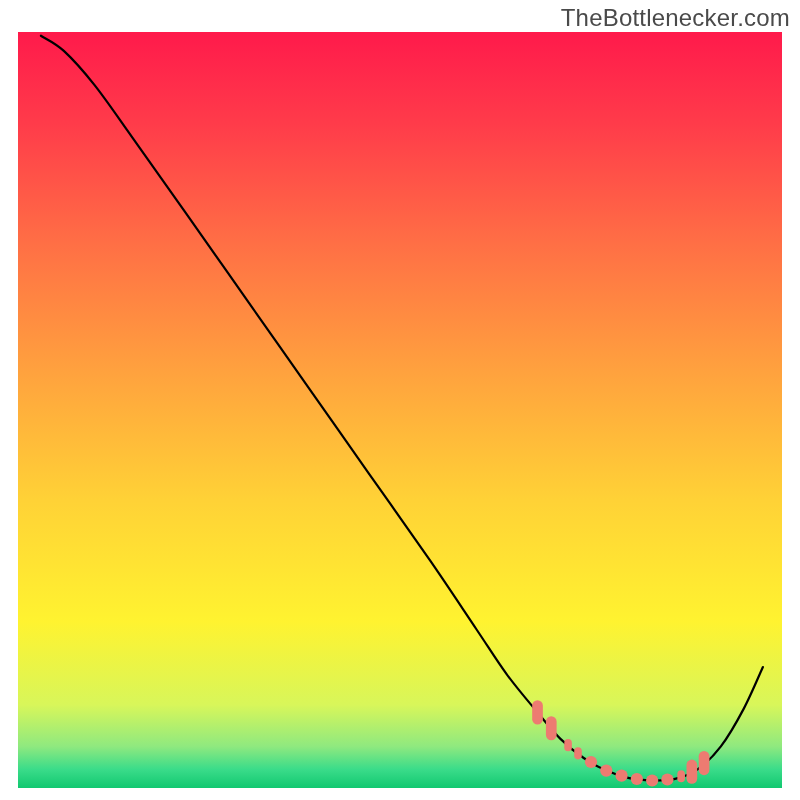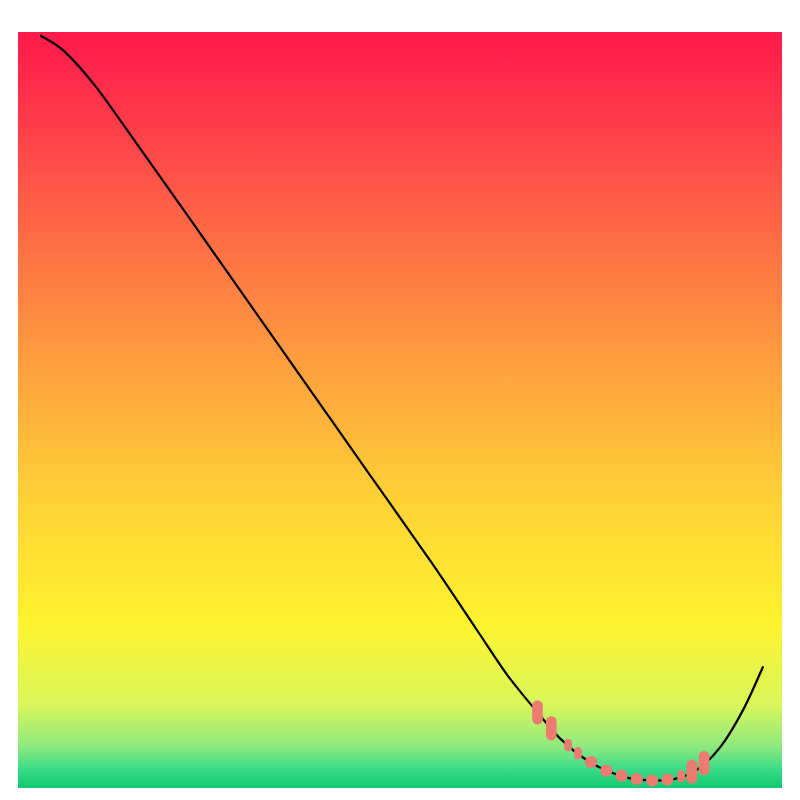--- a/index.html
+++ b/index.html
@@ -32,20 +32,21 @@
     top: 0;
     width: 800px;
     height: 800px;
     display: block;
   }
 </style>
 </head>
 <body>
 
 <div class="frame">
+  <div class="watermark">TheBottlenecker.com</div>
 
   <svg class="plot" viewBox="0 0 800 800" preserveAspectRatio="none">
     <defs>
       <linearGradient id="bg-grad" x1="0" y1="0" x2="0" y2="1">
       <stop offset="0.00%" stop-color="#ff1a4b"></stop>
           <stop offset="12.00%" stop-color="#ff3b4a"></stop>
           <stop offset="28.00%" stop-color="#ff6f45"></stop>
           <stop offset="45.00%" stop-color="#ffa23e"></stop>
           <stop offset="62.00%" stop-color="#ffd236"></stop>
           <stop offset="78.00%" stop-color="#fff330"></stop>

